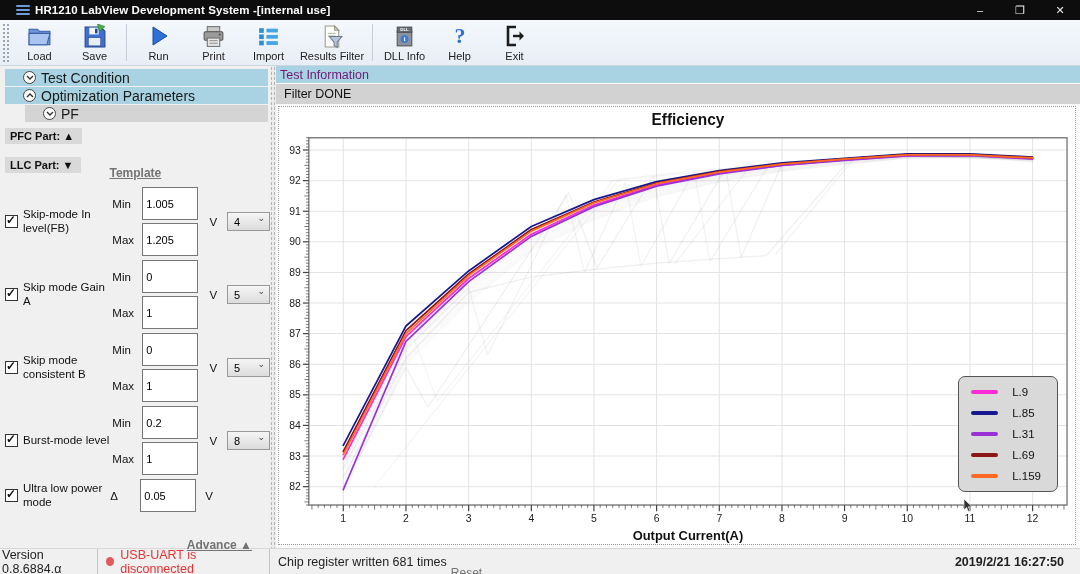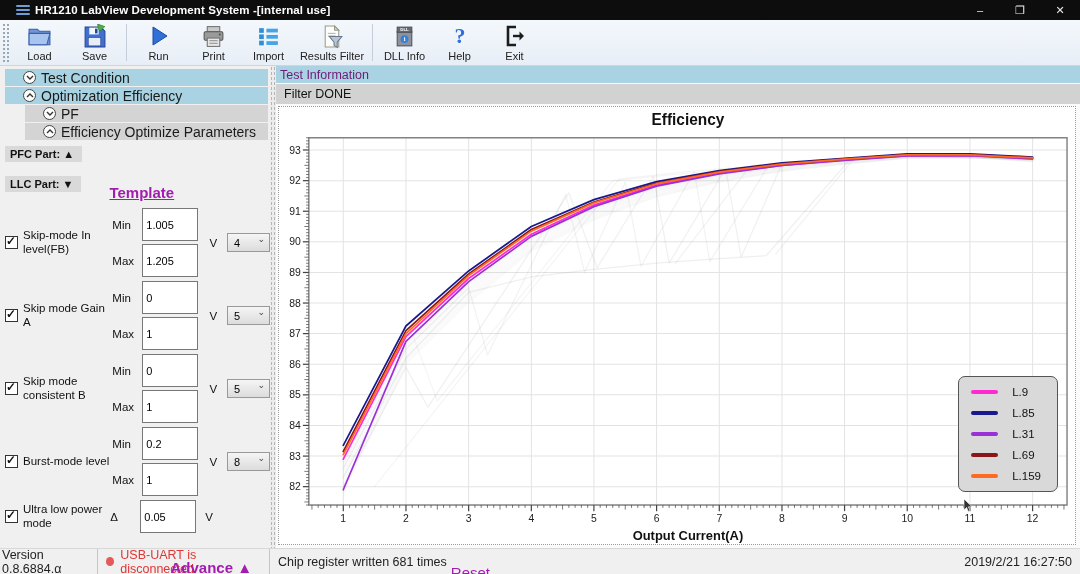--- a/index.html
+++ b/index.html
@@ -33,21 +33,21 @@
 
   
   .sec-hdr { height:17px; display:flex; align-items:center; gap:5px; padding-left:18px; margin:1px 2px 1px 5px; font-size:14px; color:#1a1a1a; cursor:default; }
   .sec-hdr.blue { background:#a9d3e2; }
   .sec-hdr.gray { background:#d4d4d4; margin-left:25px; }
   .circ { width:13px; height:13px; min-width:13px; border:1.4px solid #444; border-radius:50%; background:#fdfdfd; display:flex; align-items:center; justify-content:center; }
   .circ svg { display:block; }
 
   .part-btn { display:inline-block; background:#d9d9d9; font-size:11px; font-weight:700; color:#111; padding:2px 8px 2px 5px; margin:5px 0 0 5px; cursor:default; }
   .llc-row { display:flex; align-items:center; gap:28px; }
-  .link { color:#a21caf; font-weight:700; text-decoration:underline; font-size:15px; cursor:pointer;margin-top:22px; }
+  .link { color:#737373; font-weight:700; text-decoration:underline; font-size:12px; cursor:pointer;margin-top:22px; }
 
   
   .params { margin-top:7px; }
   .param-row { display:flex; align-items:center; margin:0 0 4px 5px; }
   .cb { width:13px; height:13px; min-width:13px; border:1px solid #333; background:#fff; position:relative; margin-right:5px; cursor:pointer; }
   .cb::after { content:"✓"; position:absolute; left:0px; top:-3px; font-size:12px; font-weight:700; color:#111; }
   .p-label { width:92px; font-size:11.5px; line-height:1.15; color:#111; }
   .fields { width:96px; display:flex; flex-direction:column; gap:3px; }
   .f-row { display:flex; align-items:center; }
   .f-name { width:30px; font-size:11.5px; color:#111; }
@@ -70,21 +70,21 @@
   .mouse-cursor { position:absolute; left:684px; top:392px; width:11px; height:14px; pointer-events:none; }
 
   
   .statusbar { height:26px; background:#f0f0f0; border-top:1px solid #d8d8d8; display:flex; align-items:stretch; font-size:12.5px; color:#222; }
   .sb-cell { display:flex; align-items:center; padding:0 8px; border-right:1px solid #c6c6c6; }
   .sb-version { width:98px; justify-content:center; padding:0 2px; }
   .sb-usb { width:172px; justify-content:center; color:#e03535; gap:6px; }
   .sb-usb .dot { width:9px; height:9px; border-radius:50%; background:#e35a5a; }
   .sb-chip { flex:1; gap:4px; border-right:none; }
   .sb-chip .link { font-weight:400; }
-  .sb-time { margin-left:auto; display:flex; align-items:center; padding-right:8px; }
+  .sb-time { margin-left:auto; display:flex; align-items:center; padding-right:16px;font-weight:bold; }
 </style>
 </head>
 <body>
 
 <div class="titlebar">
   <span class="tb-sysicon">
       <i></i>
       <i></i>
       <i></i>
     </span>
@@ -229,40 +229,32 @@
         </span>
       <span>Test Condition</span>
     </div>
 
     <div class="sec-hdr blue">
       <span class="circ">
           <svg width="8" height="5" viewBox="0 0 8 5">
             <path d="M1 4l3-3 3 3" fill="none" stroke="#333" stroke-width="1.4"></path>
           </svg>
         </span>
-      <span>Optimization Efficiency</span>
+      <span>Optimization Parameters</span>
     </div>
 
     <div class="sec-hdr gray">
       <span class="circ">
           <svg width="8" height="5" viewBox="0 0 8 5">
             <path d="M1 1l3 3 3-3" fill="none" stroke="#333" stroke-width="1.4"></path>
           </svg>
         </span>
       <span>PF</span>
     </div>
 
-    <div class="sec-hdr gray">
-      <span class="circ">
-          <svg width="8" height="5" viewBox="0 0 8 5">
-            <path d="M1 4l3-3 3 3" fill="none" stroke="#333" stroke-width="1.4"></path>
-          </svg>
-        </span>
-      <span>Efficiency Optimize Parameters</span>
-    </div>
 
     <div><span class="part-btn">PFC Part: ▲</span></div>
     <div class="llc-row">
       <span class="part-btn">LLC Part: ▼</span>
       <span class="link">Template</span>
     </div>
 
     <div class="params">
 
       <div class="param-row">

